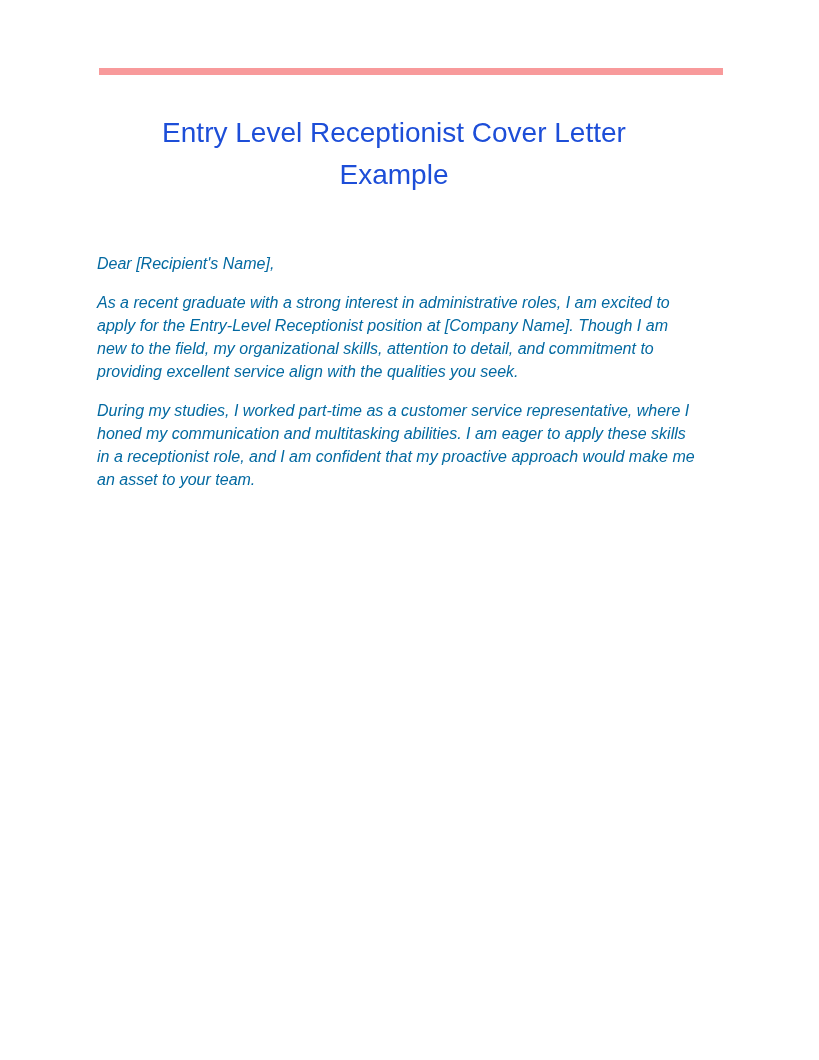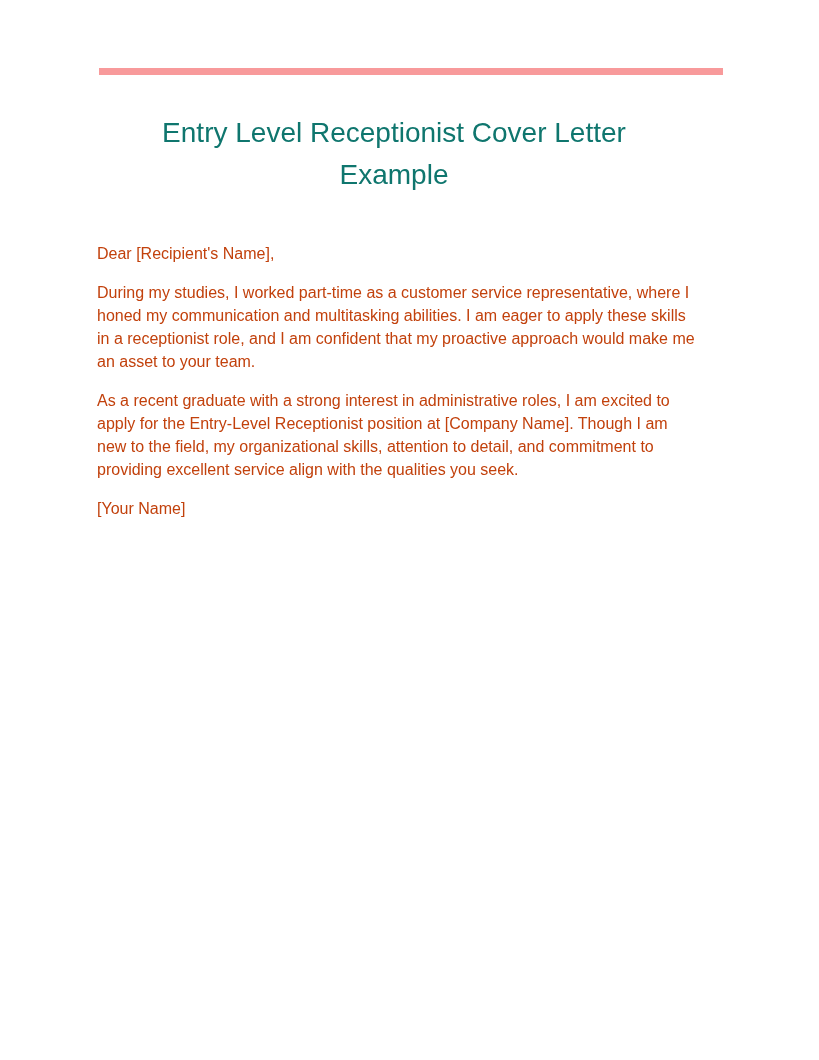--- a/index.html
+++ b/index.html
@@ -24,42 +24,42 @@
       background: #f89a9b;
     }
     .title {
       position: absolute;
       left: 120px;
       top: 112px;
       width: 548px;
       text-align: center;
       font-size: 28px;
       line-height: 42px;
-      color: #0f766e;
+      color: #1d4ed8;
       font-weight: normal;
       margin: 0;
     }
     .letter {
       position: absolute;
       left: 97px;
-      top: 242px;
+      top: 252px;
       width: 600px;
       font-size: 16px;
       line-height: 23px;
-      color: #c2410c;
+      color: #0369a1;
+      font-style: italic;
     }
     .letter p {
       margin: 0 0 16px 0;
     }
   </style>
 </head>
 <body>
 
 <div class="accent-bar"></div>
 
 <h1 class="title">Entry Level Receptionist Cover Letter Example</h1>
 
 <div class="letter">
   <p>Dear [Recipient's Name],</p>
+  <p>As a recent graduate with a strong interest in administrative roles, I am excited to apply for the Entry-Level Receptionist position at [Company Name]. Though I am new to the field, my organizational skills, attention to detail, and commitment to providing excellent service align with the qualities you seek.</p>
   <p>During my studies, I worked part-time as a customer service representative, where I honed my communication and multitasking abilities. I am eager to apply these skills in a receptionist role, and I am confident that my proactive approach would make me an asset to your team.</p>
-  <p>As a recent graduate with a strong interest in administrative roles, I am excited to apply for the Entry-Level Receptionist position at [Company Name]. Though I am new to the field, my organizational skills, attention to detail, and commitment to providing excellent service align with the qualities you seek.</p>
-  <p>[Your Name]</p>
 </div>
 
 </body></html>

